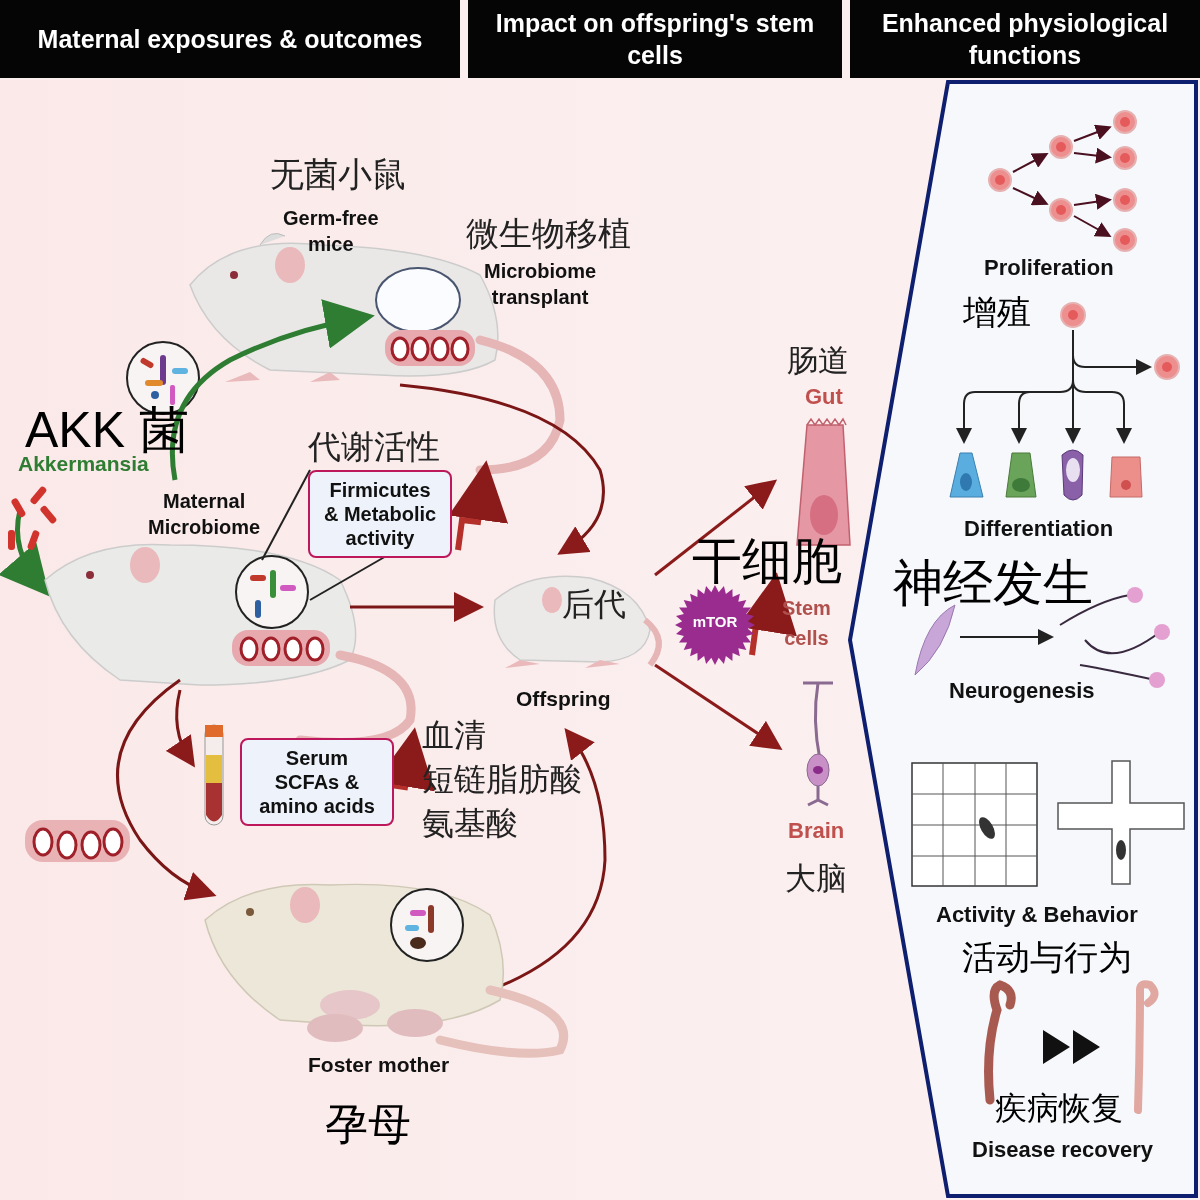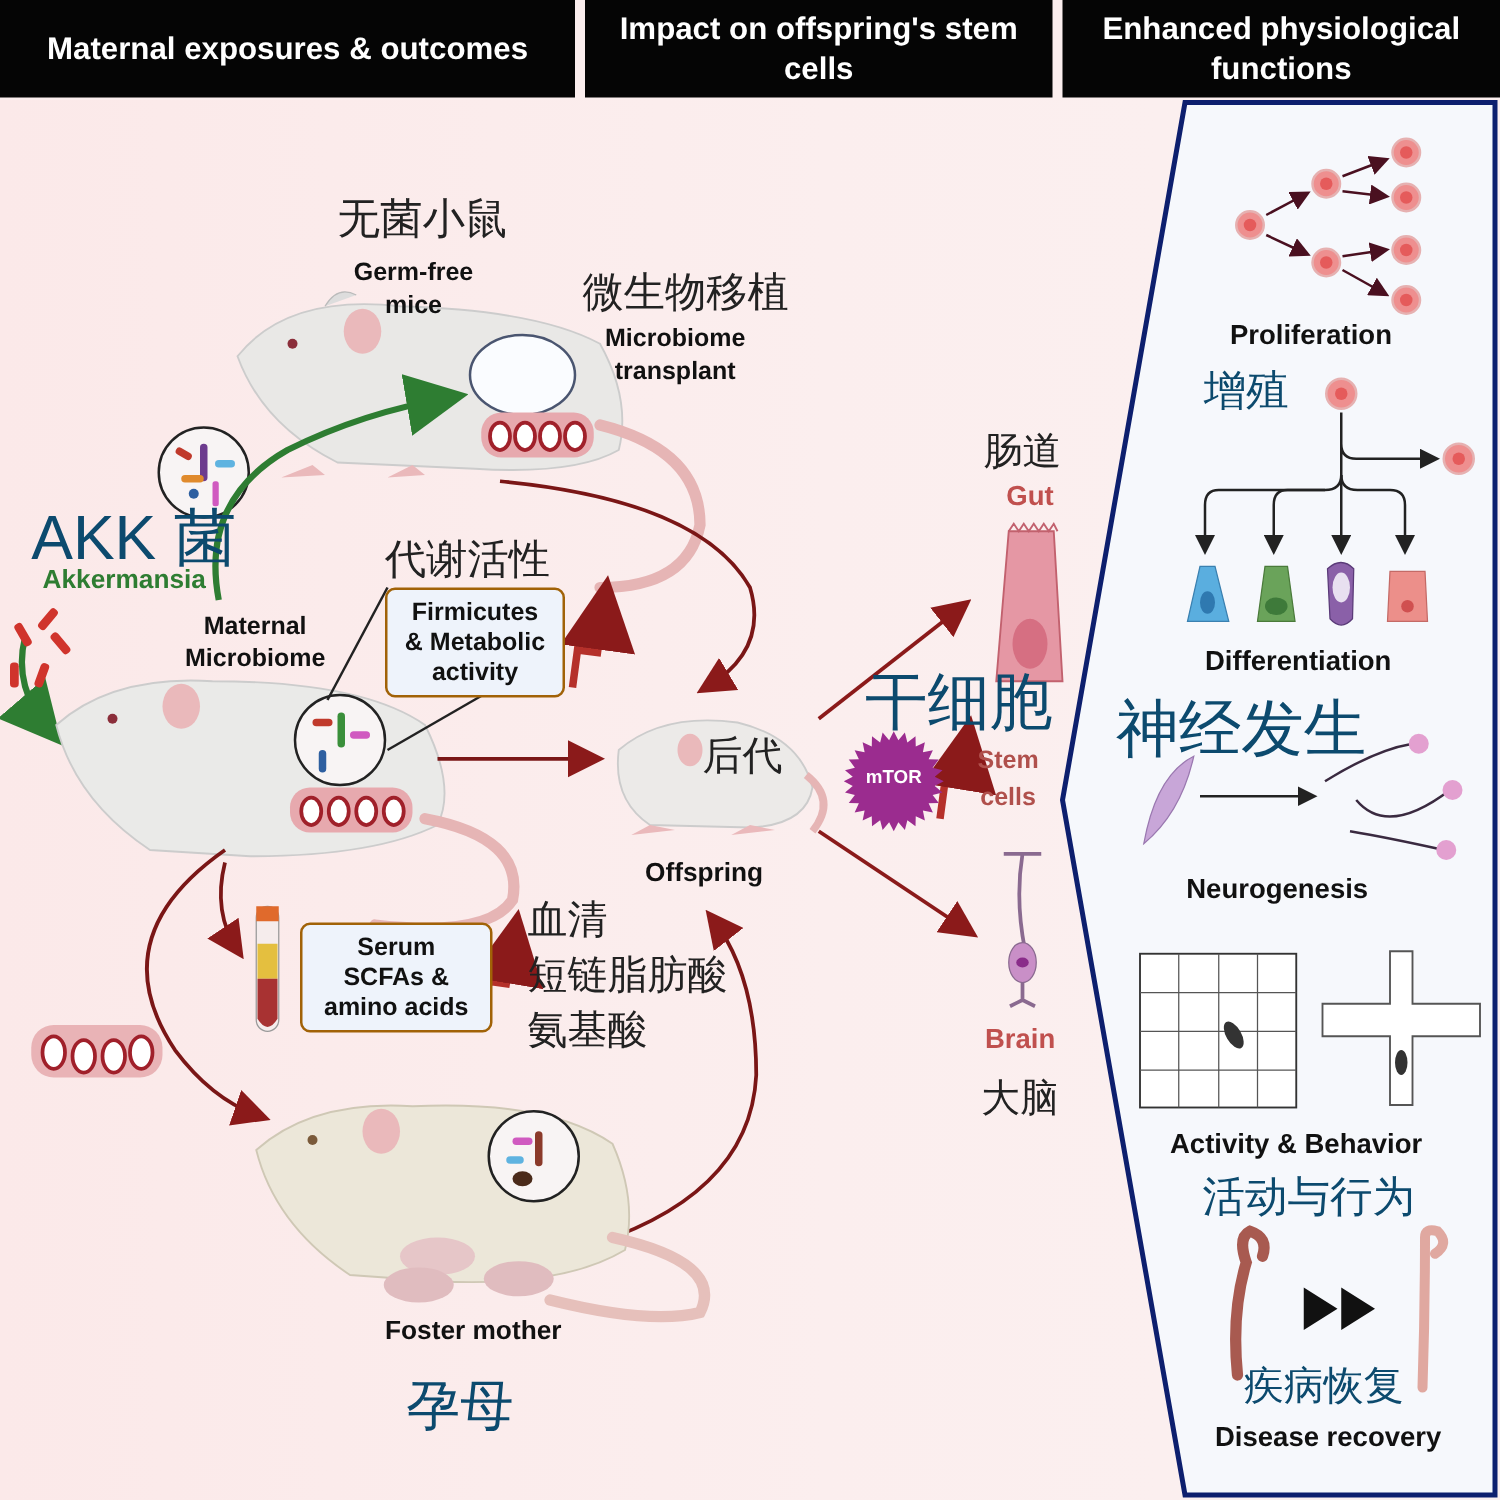--- a/index.html
+++ b/index.html
@@ -2,22 +2,22 @@
 <html><head>
 <meta charset="utf-8">
 <style>
   html,body{margin:0;padding:0;}
   body{width:1200px;height:1200px;position:relative;overflow:hidden;background:#fbeeee;font-family:"Liberation Sans","DejaVu Sans",sans-serif;}
   .hdr{position:absolute;top:0;height:78px;background:#050505;color:#fff;font-weight:bold;font-size:25px;line-height:32px;text-align:center;display:flex;align-items:center;justify-content:center;}
   .bg{position:absolute;left:0;top:80px;width:1200px;height:1120px;background:linear-gradient(90deg,#fbe9e9 0%,#fbeeee 55%,#fbf0f0 100%);}
   .t{position:absolute;white-space:pre;text-align:center;}
   .en{font-weight:bold;color:#111;}
   .zh{color:#222;font-family:"DejaVu Sans",sans-serif;}
-  .red{color:#0c4a6e;}
-  .box{position:absolute;background:#eef3fb;border:2px solid #a16207;border-radius:8px;font-weight:bold;font-size:20px;line-height:24px;text-align:center;color:#111;display:flex;align-items:center;justify-content:center;}
+  .red{color:#000000;}
+  .box{position:absolute;background:#eef3fb;border:2px solid #be185d;border-radius:8px;font-weight:bold;font-size:20px;line-height:24px;text-align:center;color:#111;display:flex;align-items:center;justify-content:center;}
   svg{position:absolute;left:0;top:0;}
 </style>
 </head>
 <body>
 
 <div class="bg"></div>
 
 <div class="hdr" style="left:0;width:460px;">Maternal exposures &amp;
 outcomes</div>
 <div class="hdr" style="left:468px;width:374px;">Impact on offspring's
@@ -238,21 +238,21 @@
 </svg>
 
 <div class="t zh" style="left:270px;top:152px;font-size:34px;">无菌小鼠</div>
 <div class="t en" style="left:283px;top:205px;font-size:20px;line-height:26px;">Germ-free
 mice</div>
 <div class="t zh" style="left:466px;top:212px;font-size:33px;">微生物移植</div>
 <div class="t en" style="left:484px;top:258px;font-size:20px;line-height:26px;">Microbiome
 transplant</div>
 
 <div class="t red" style="left:25px;top:402px;font-size:50px;line-height:56px;">AKK 菌</div>
-<div class="t" style="left:18px;top:452px;font-size:21px;font-weight:bold;color:#2e7d32;margin-left:16px;">Akkermansia</div>
+<div class="t" style="left:18px;top:452px;font-size:21px;font-weight:bold;color:#2e7d32;">Akkermansia</div>
 <div class="t en" style="left:148px;top:488px;font-size:20px;line-height:26px;">Maternal
 Microbiome</div>
 <div class="t zh" style="left:308px;top:425px;font-size:33px;">代谢活性</div>
 <div class="box" style="left:308px;top:470px;width:140px;height:84px;white-space:pre;">Firmicutes
 &amp; Metabolic
 activity</div>
 
 <div class="box" style="left:230px;top:738px;width:150px;height:84px;white-space:pre;margin-left:10px;">Serum
 SCFAs &amp;
 amino acids</div>
@@ -271,17 +271,17 @@
 <div class="t red" style="left:692px;top:528px;font-size:50px;">干细胞</div>
 <div class="t" style="left:782px;top:593px;font-size:20px;font-weight:bold;color:#b0504c;line-height:30px;">Stem
 cells</div>
 <div class="t" style="left:788px;top:818px;font-size:22px;font-weight:bold;color:#c0504e;">Brain</div>
 <div class="t zh" style="left:785px;top:858px;font-size:31px;">大脑</div>
 
 <div class="t en" style="left:984px;top:255px;font-size:22px;">Proliferation</div>
 <div class="t red" style="left:963px;top:290px;font-size:34px;">增殖</div>
 <div class="t en" style="left:964px;top:516px;font-size:22px;">Differentiation</div>
 <div class="t red" style="left:893px;top:550px;font-size:50px;">神经发生</div>
-<div class="t en" style="left:949px;top:698px;font-size:22px;">Neurogenesis</div>
+<div class="t en" style="left:949px;top:678px;font-size:22px;">Neurogenesis</div>
 <div class="t en" style="left:936px;top:902px;font-size:22px;">Activity &amp; Behavior</div>
 <div class="t red" style="left:962px;top:935px;font-size:34px;">活动与行为</div>
 <div class="t red" style="left:995px;top:1087px;font-size:32px;">疾病恢复</div>
 <div class="t en" style="left:972px;top:1137px;font-size:22px;">Disease recovery</div>
 
 </body></html>

